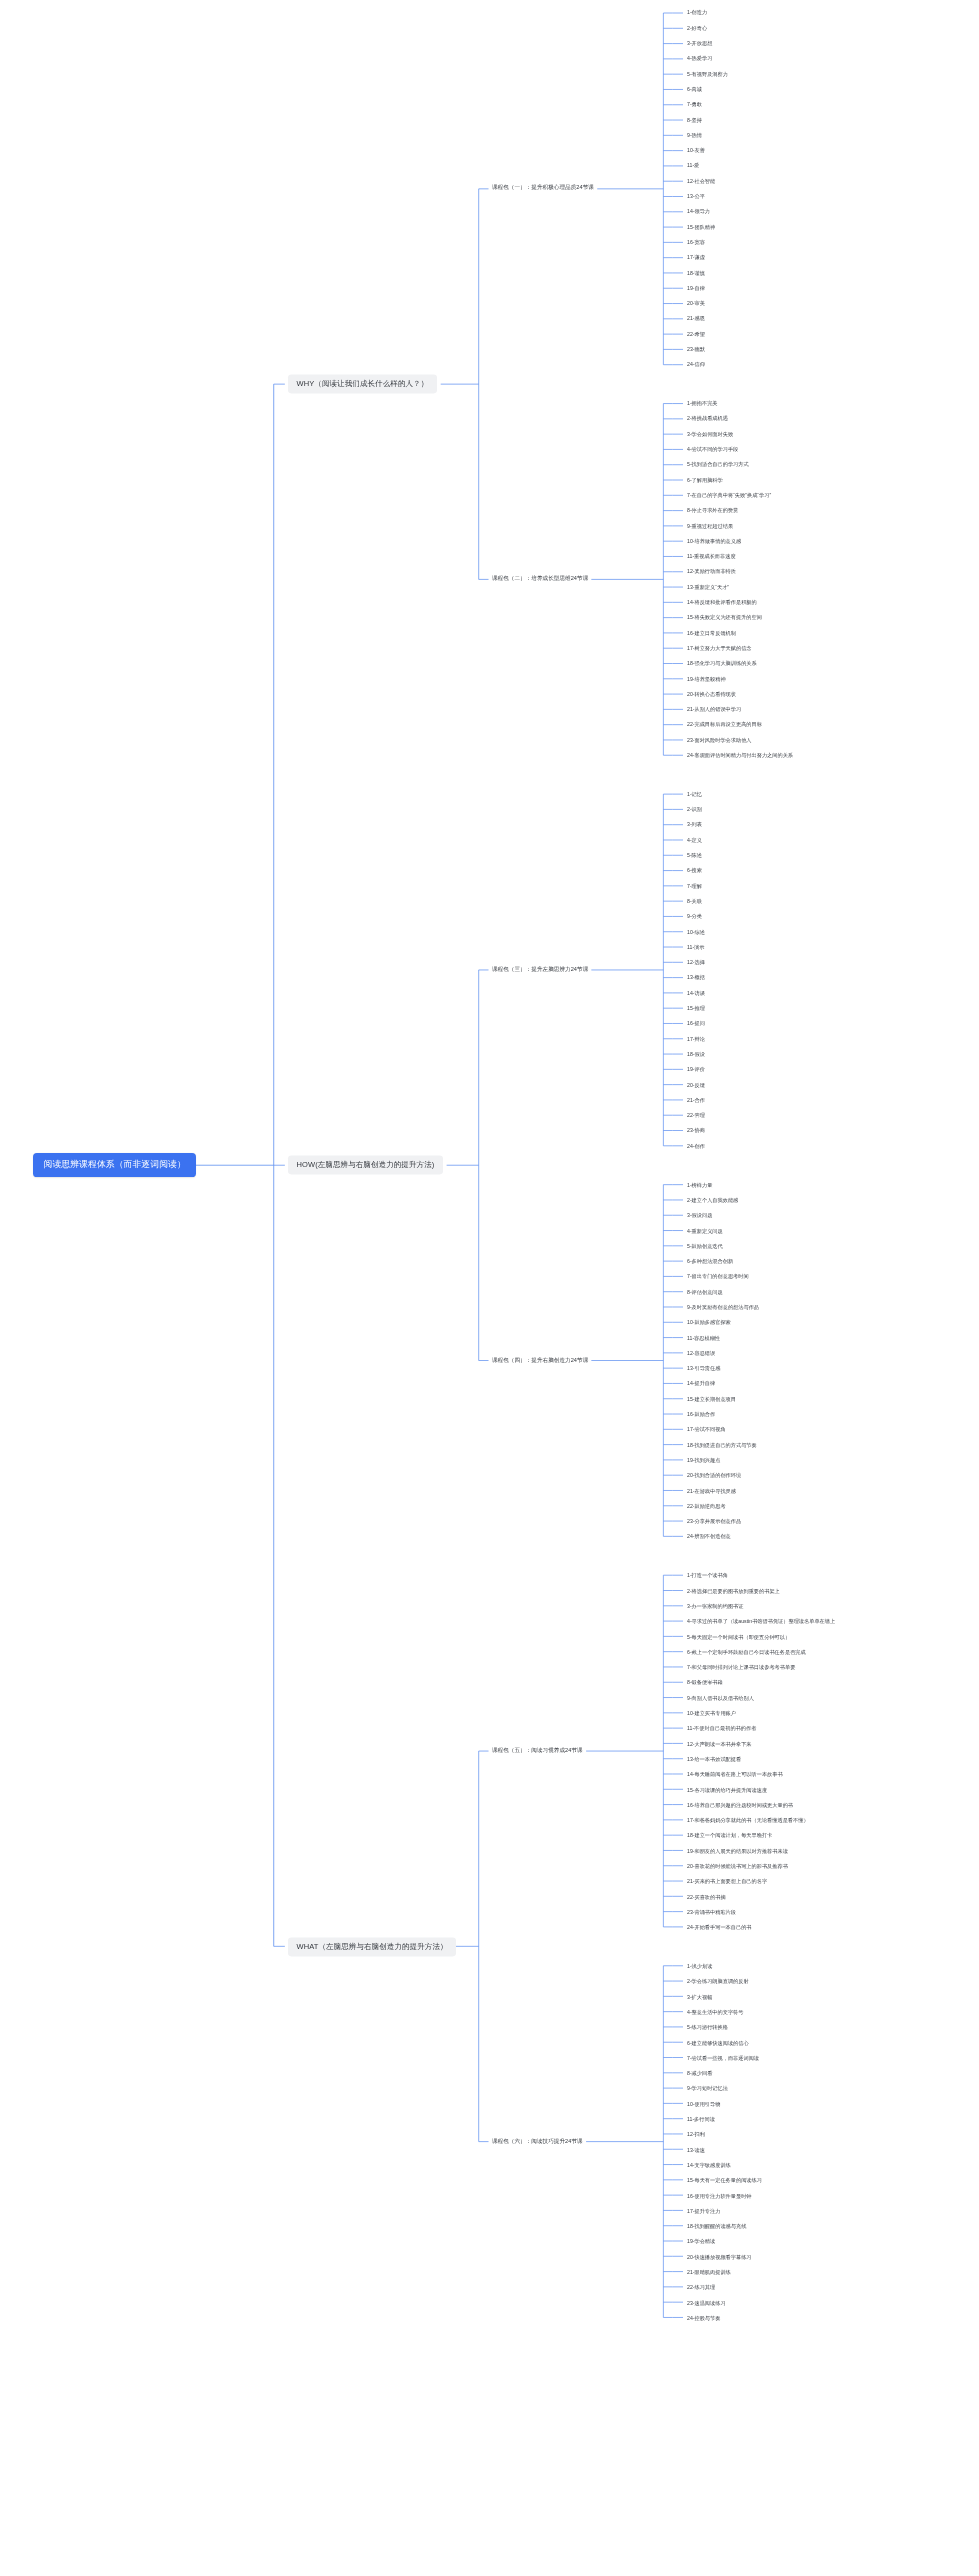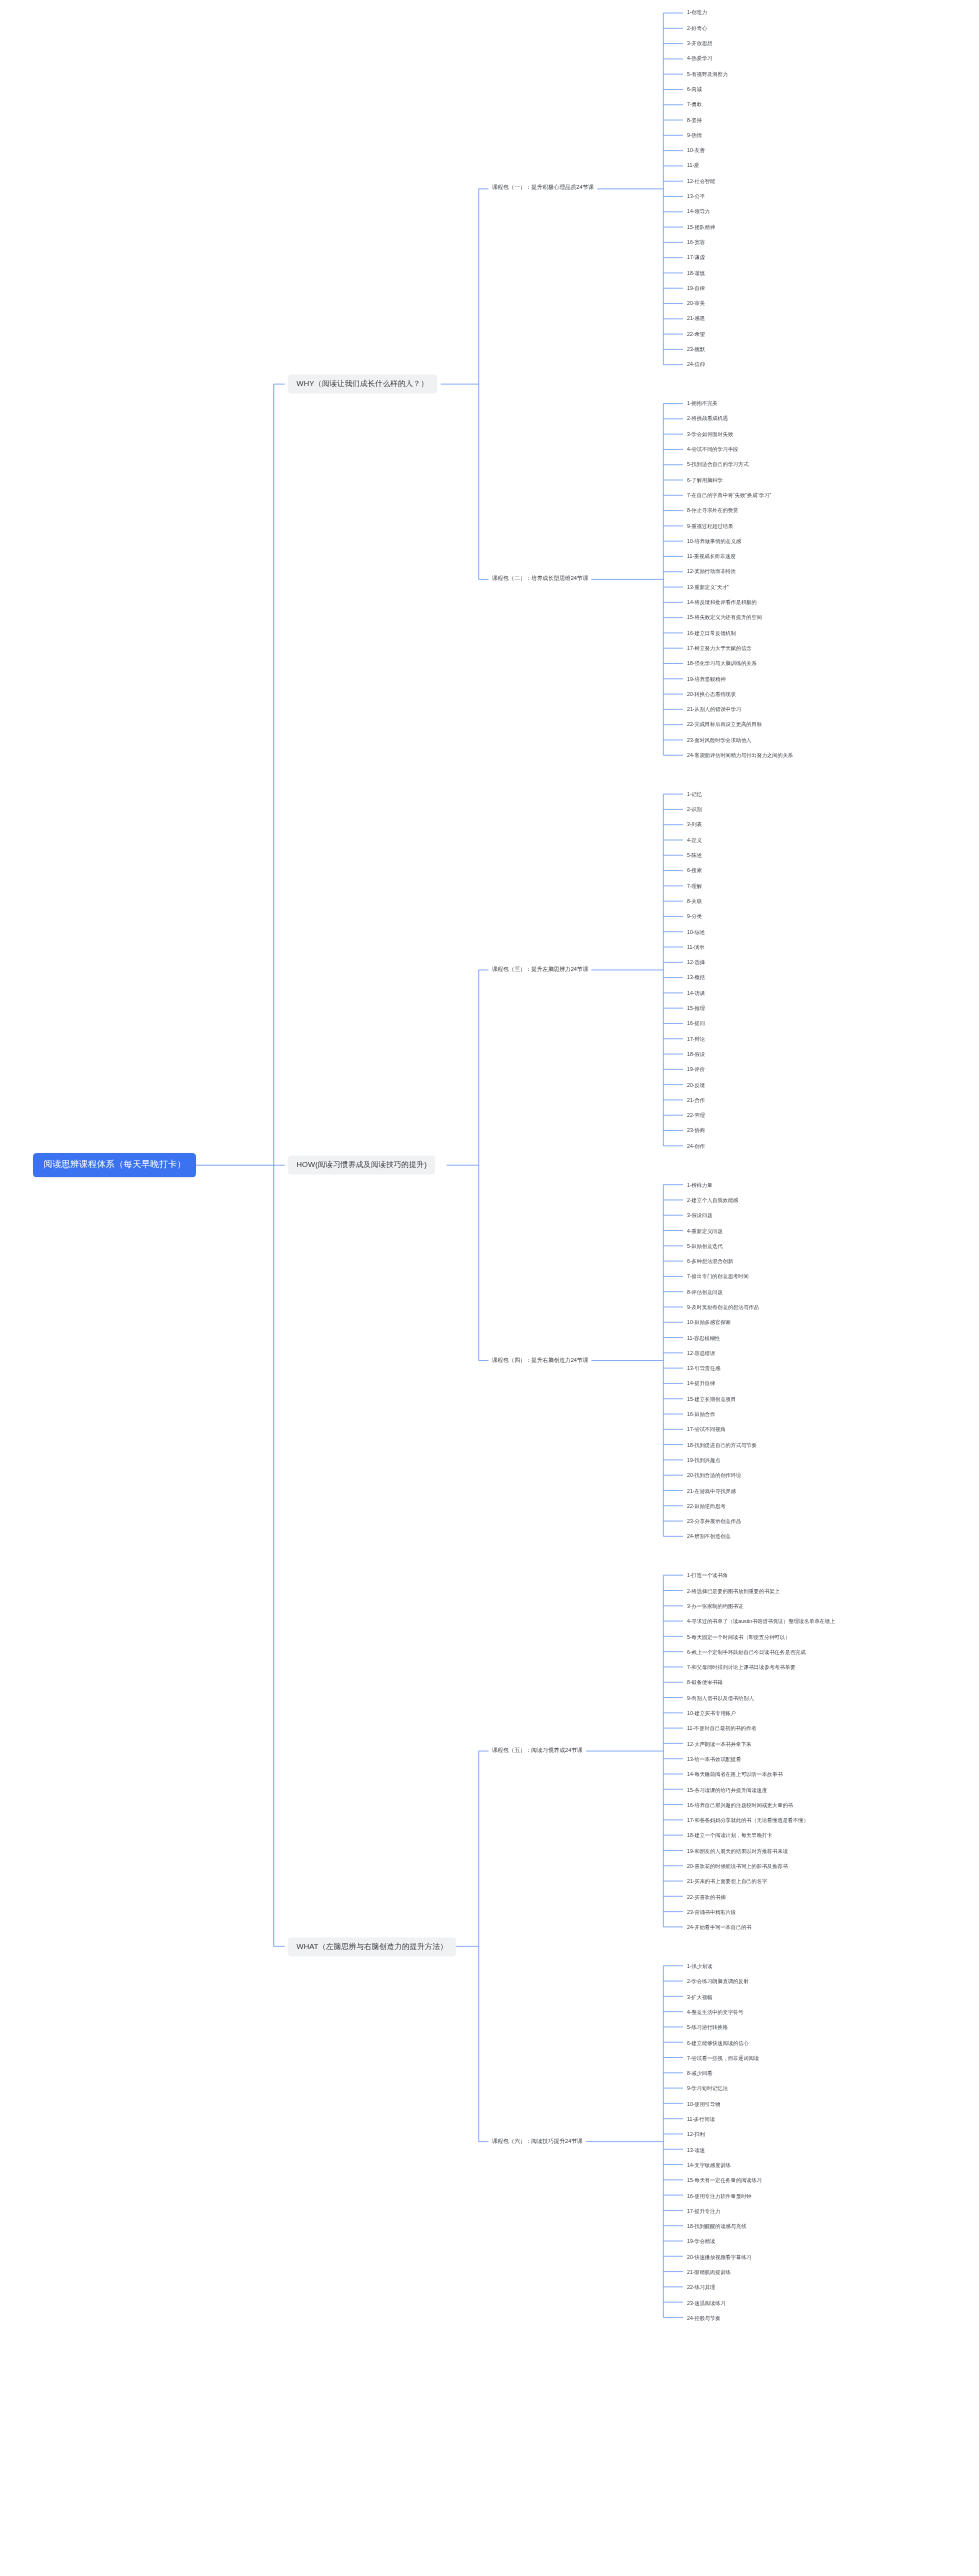--- a/index.html
+++ b/index.html
@@ -475,21 +475,21 @@
       <div class="node leaf-node" style="left: 687px; top: 1414px;">16-鼓励合作</div>
       <div class="node leaf-node" style="left: 687px; top: 1429px;">17-尝试不同视角</div>
       <div class="node leaf-node" style="left: 687px; top: 1445px;">18-找到促进自己的方式与节奏</div>
       <div class="node leaf-node" style="left: 687px; top: 1460px;">19-找到兴趣点</div>
       <div class="node leaf-node" style="left: 687px; top: 1475px;">20-找到合适的创作环境</div>
       <div class="node leaf-node" style="left: 687px; top: 1491px;">21-在游戏中寻找灵感</div>
       <div class="node leaf-node" style="left: 687px; top: 1506px;">22-鼓励逆向思考</div>
       <div class="node leaf-node" style="left: 687px; top: 1521px;">23-分享并展示创意作品</div>
       <div class="node leaf-node" style="left: 687px; top: 1536px;">24-辨别不创造创意</div>
       <div class="node lvl3-node" style="left: 492px; top: 1361px;">课程包（四）：提升右脑创造力24节课</div>
-      <div class="node lvl2-node" style="left: 288px; top: 1165px;">HOW(阅读习惯养成及阅读技巧的提升)</div>
+      <div class="node lvl2-node" style="left: 288px; top: 1165px;">HOW(左脑思辨与右脑创造力的提升方法)</div>
       <div class="node leaf-node" style="left: 687px; top: 1575px;">1-打造一个读书角</div>
       <div class="node leaf-node" style="left: 687px; top: 1591px;">2-将选择已是要的图书放到重要的书架上</div>
       <div class="node leaf-node" style="left: 687px; top: 1606px;">3-办一张家制的约图书证</div>
       <div class="node leaf-node" style="left: 687px; top: 1621px;">4-寻求过的书单了（读austin书馆借书凭证）整理读名单单在墙上</div>
       <div class="node leaf-node" style="left: 687px; top: 1637px;">5-每天固定一个时间读书（即使五分钟可以）</div>
       <div class="node leaf-node" style="left: 687px; top: 1652px;">6-戴上一个定制手环鼓励自己今日读书任务是否完成</div>
       <div class="node leaf-node" style="left: 687px; top: 1667px;">7-和父母同时排列讨论上课书日读参考考书单要</div>
       <div class="node leaf-node" style="left: 687px; top: 1682px;">8-锻备便零书籍</div>
       <div class="node leaf-node" style="left: 687px; top: 1698px;">9-向别人借书以及借书给别人</div>
       <div class="node leaf-node" style="left: 687px; top: 1713px;">10-建立买书专用账户</div>
@@ -527,16 +527,16 @@
       <div class="node leaf-node" style="left: 687px; top: 2211px;">17-提升专注力</div>
       <div class="node leaf-node" style="left: 687px; top: 2226px;">18-找到醒醒的读感与充线</div>
       <div class="node leaf-node" style="left: 687px; top: 2241px;">19-学会精读</div>
       <div class="node leaf-node" style="left: 687px; top: 2257px;">20-快速播放视频看字幕练习</div>
       <div class="node leaf-node" style="left: 687px; top: 2272px;">21-眼睛肌肉提训练</div>
       <div class="node leaf-node" style="left: 687px; top: 2287px;">22-练习其理</div>
       <div class="node leaf-node" style="left: 687px; top: 2303px;">23-速温阅读练习</div>
       <div class="node leaf-node" style="left: 687px; top: 2318px;">24-控股与节奏</div>
       <div class="node lvl3-node" style="left: 492px; top: 2142px;">课程包（六）：阅读技巧提升24节课</div>
       <div class="node lvl2-node" style="left: 288px; top: 1947px;">WHAT（左脑思辨与右脑创造力的提升方法）</div>
-      <div class="node root-node" style="left: 33px; top: 1165px;">阅读思辨课程体系（每天早晚打卡）</div>
+      <div class="node root-node" style="left: 33px; top: 1165px;">阅读思辨课程体系（而非逐词阅读）</div>
     </div>
 </div>
 
 
 </body></html>

